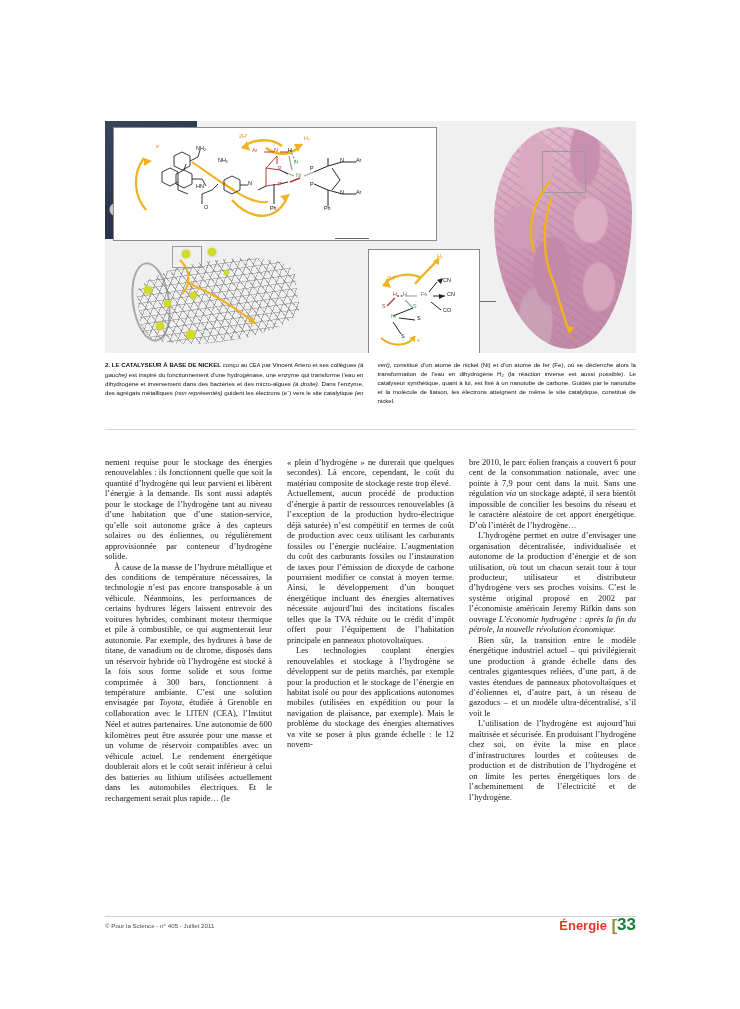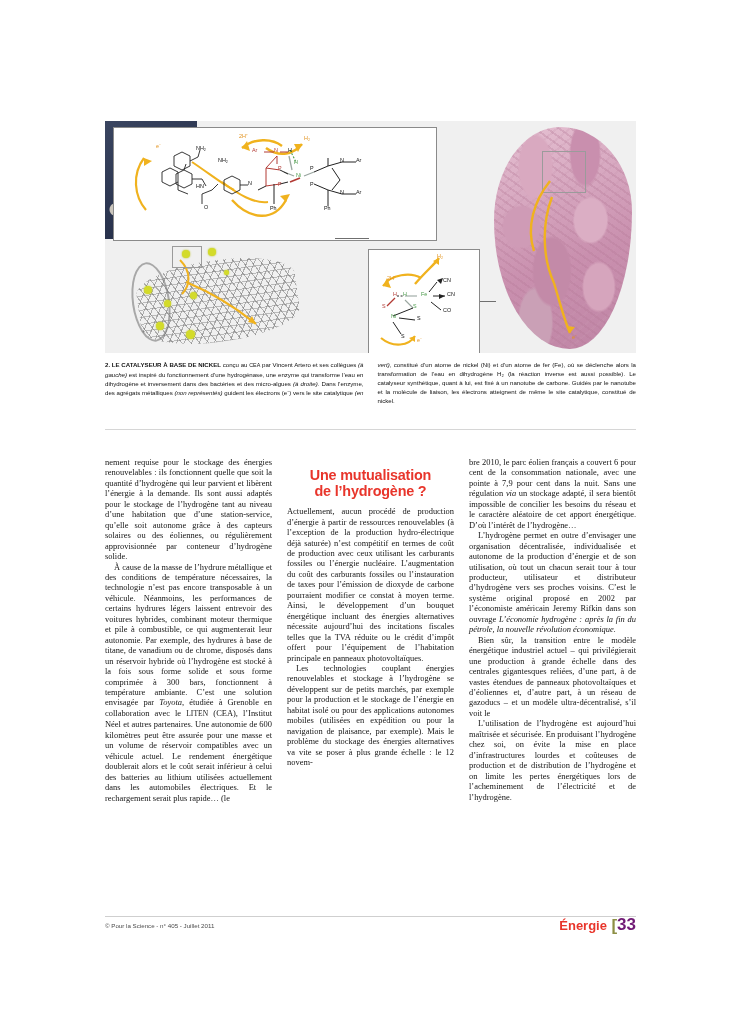--- a/index.html
+++ b/index.html
@@ -157,21 +157,21 @@
     font-family:"Liberation Sans", sans-serif;
     font-size:6.2px;color:#4b4b4b;white-space:nowrap;
   }
   .folio{
     position:absolute;right:104px;top:915px;
     font-family:"Liberation Sans", sans-serif;
     white-space:nowrap;
   }
   .folio .lbl{color:#e8352b;font-weight:bold;font-size:13px;}
   .folio .brk{color:#8d8f45;font-weight:bold;font-size:17px;position:relative;top:1px;}
-  .folio .num{color:#701a75;font-weight:bold;font-size:17px;}
+  .folio .num{color:#15803d;font-weight:bold;font-size:17px;}
 </style>
 </head>
 <body>
 
 <div class="page">
 
   <div class="figure">
 
     <div class="fig-left-bg"></div>
 
@@ -359,24 +359,21 @@
   </div>
 
   <div class="rule"></div>
 
   <div class="col" id="col1">
     <p>nement requise pour le stockage des énergies renouvelables : ils fonctionnent quelle que soit la quantité d’hydrogène qui leur parvient et libèrent l’énergie à la demande. Ils sont aussi adaptés pour le stockage de l’hydrogène tant au niveau d’une habitation que d’une station-service, qu’elle soit autonome grâce à des capteurs solaires ou des éoliennes, ou régulièrement approvisionnée par conteneur d’hydrogène solide.</p>
     <p class="ind"><span>À cause de la masse de l’hydrure métallique et des conditions de température nécessaires, la technologie n’est pas encore transposable à un véhicule. Néanmoins, les performances de certains hydrures légers laissent entrevoir des voitures hybrides, combinant moteur thermique et pile à combustible, ce qui augmenterait leur autonomie. Par exemple, des hydrures à base de titane, de vanadium ou de chrome, disposés dans un réservoir hybride où l’hydrogène est stocké à la fois sous forme solide et sous forme comprimée à 300 bars, fonctionnent à température ambiante. C’est une solution envisagée par </span><i>Toyota</i><span>, étudiée à Grenoble en collaboration avec le </span><span class="sc">LITEN</span><span> (CEA), l’Institut Néel et autres partenaires. Une autonomie de 600 kilomètres peut être assurée pour une masse et un volume de réservoir compatibles avec un véhicule actuel. Le rendement énergétique doublerait alors et le coût serait inférieur à celui des batteries au lithium utilisées actuellement dans les automobiles électriques. Et le rechargement serait plus rapide… (le</span></p>
   </div>
 
   <div class="col" id="col2">
-    <h2 class="sectionhead">
-      <span>Une mutualisation</span><br>
-      <span>de l’hydrogène ?</span>
-    </h2>
+    <p>« plein d’hydrogène » ne durerait que quelques secondes). Là encore, cependant, le coût du matériau composite de stockage reste trop élevé.</p>
     <p>Actuellement, aucun procédé de production d’énergie à partir de ressources renouvelables (à l’exception de la production hydro-électrique déjà saturée) n’est compétitif en termes de coût de production avec ceux utilisant les carburants fossiles ou l’énergie nucléaire. L’augmentation du coût des carburants fossiles ou l’instauration de taxes pour l’émission de dioxyde de carbone pourraient modifier ce constat à moyen terme. Ainsi, le développement d’un bouquet énergétique incluant des énergies alternatives nécessite aujourd’hui des incitations fiscales telles que la TVA réduite ou le crédit d’impôt offert pour l’équipement de l’habitation principale en panneaux photovoltaïques.</p>
     <p class="ind">Les technologies couplant énergies renouvelables et stockage à l’hydrogène se développent sur de petits marchés, par exemple pour la production et le stockage de l’énergie en habitat isolé ou pour des applications autonomes mobiles (utilisées en expédition ou pour la navigation de plaisance, par exemple). Mais le problème du stockage des énergies alternatives va vite se poser à plus grande échelle : le 12 novem-</p>
   </div>
 
   <div class="col" id="col3">
     <p><span>bre 2010, le parc éolien français a couvert 6 pour cent de la consommation nationale, avec une pointe à 7,9 pour cent dans la nuit. Sans une régulation </span><i>via</i><span> un stockage adapté, il sera bientôt impossible de concilier les besoins du réseau et le caractère aléatoire de cet apport énergétique. D’où l’intérêt de l’hydrogène…</span></p>
     <p class="ind"><span>L’hydrogène permet en outre d’envisager une organisation décentralisée, individualisée et autonome de la production d’énergie et de son utilisation, où tout un chacun serait tour à tour producteur, utilisateur et distributeur d’hydrogène vers ses proches voisins. C’est le système original proposé en 2002 par l’économiste américain Jeremy Rifkin dans son ouvrage </span><i>L’économie hydrogène : après la fin du pétrole, la nouvelle révolution économique.</i></p>
     <p class="ind">Bien sûr, la transition entre le modèle énergétique industriel actuel – qui privilégierait une production à grande échelle dans des centrales gigantesques reliées, d’une part, à de vastes étendues de panneaux photovoltaïques et d’éoliennes et, d’autre part, à un réseau de gazoducs – et un modèle ultra-décentralisé, s’il voit le</p>
     <p class="ind">L’utilisation de l’hydrogène est aujourd’hui maîtrisée et sécurisée. En produisant l’hydrogène chez soi, on évite la mise en place d’infrastructures lourdes et coûteuses de production et de distribution de l’hydrogène et on limite les pertes énergétiques lors de l’acheminement de l’électricité et de l’hydrogène.</p>
   </div>

